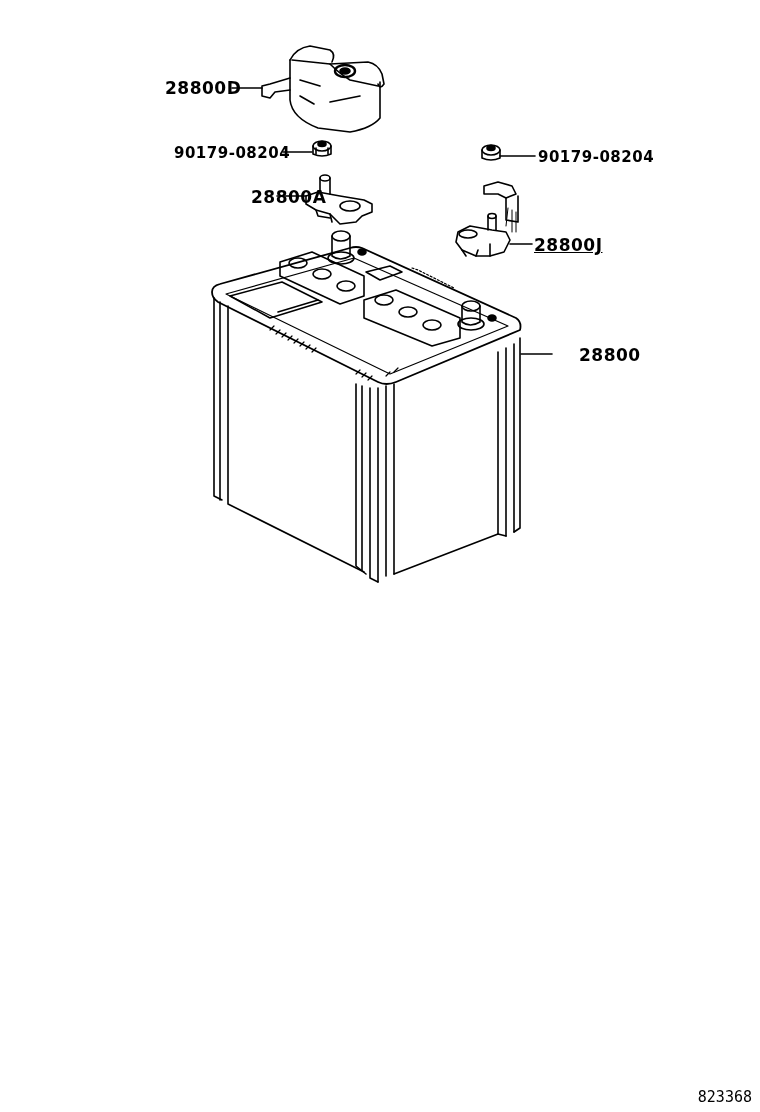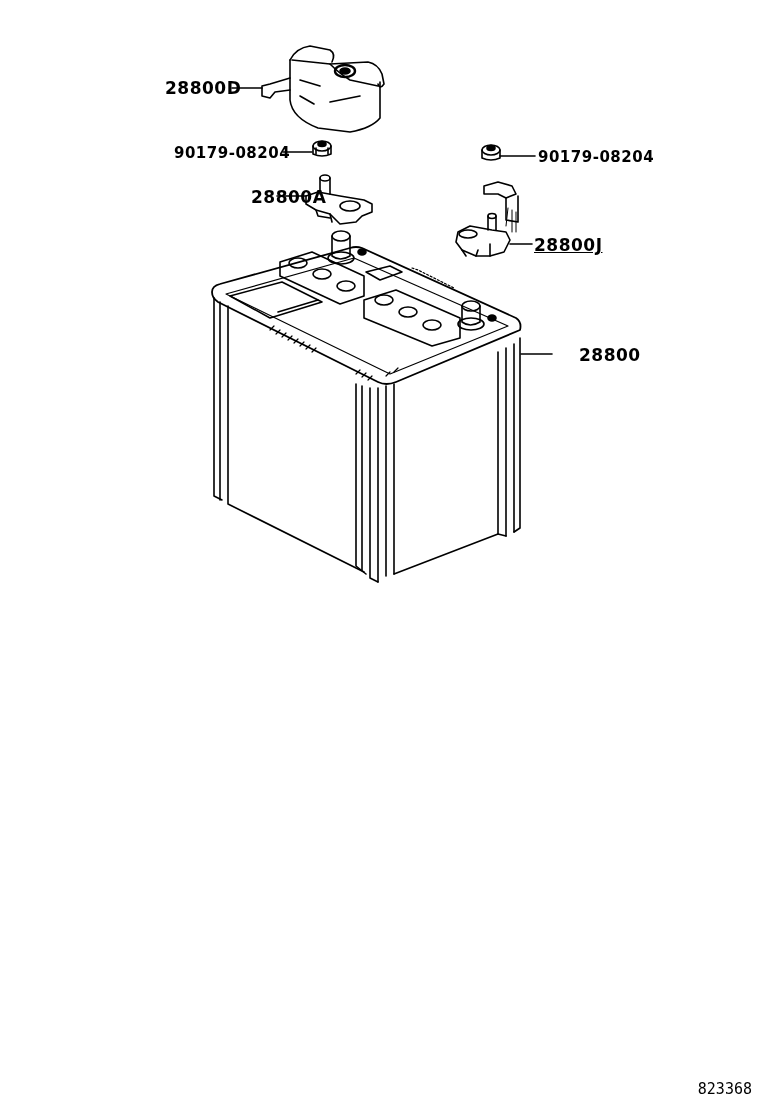--- a/index.html
+++ b/index.html
@@ -1,21 +1,21 @@
 <!DOCTYPE html>
 <html><head>
 <meta charset="utf-8">
 <style>
   html, body { margin:0; padding:0; background:#ffffff; }
   body { width:760px; height:1112px; position:relative; overflow:hidden; font-family:"DejaVu Sans Mono","Liberation Mono",monospace; }
   #diagram { position:absolute; left:0; top:0; width:760px; height:1112px; }
   .label { position:absolute; font-family:"DejaVu Sans","Liberation Sans",sans-serif; font-weight:bold; color:#000; letter-spacing:0.5px; white-space:nowrap; }
   .lbl-big { font-size:17px; }
   .lbl-small { font-size:15px; }
-  .fig-id { position:absolute; right:8px; bottom:14px; font-family:"DejaVu Sans Mono","Liberation Mono",monospace; font-size:15px; color:#000; }
+  .fig-id { position:absolute; right:8px; bottom:6px; font-family:"DejaVu Sans Mono","Liberation Mono",monospace; font-size:15px; color:#000; }
 </style>
 </head>
 <body>
 
 <div id="diagram">
   <svg width="760" height="1112" viewBox="0 0 760 1112" xmlns="http://www.w3.org/2000/svg" fill="none" stroke="#000" stroke-width="1.6" stroke-linejoin="round" stroke-linecap="round">
 
     <g>
       <path d="M290 60 Q296 48 310 46 L330 50 Q336 54 332 62"></path>
       <path d="M290 60 L290 100 Q292 118 318 128 L350 132 Q372 128 380 118 L380 82"></path>

